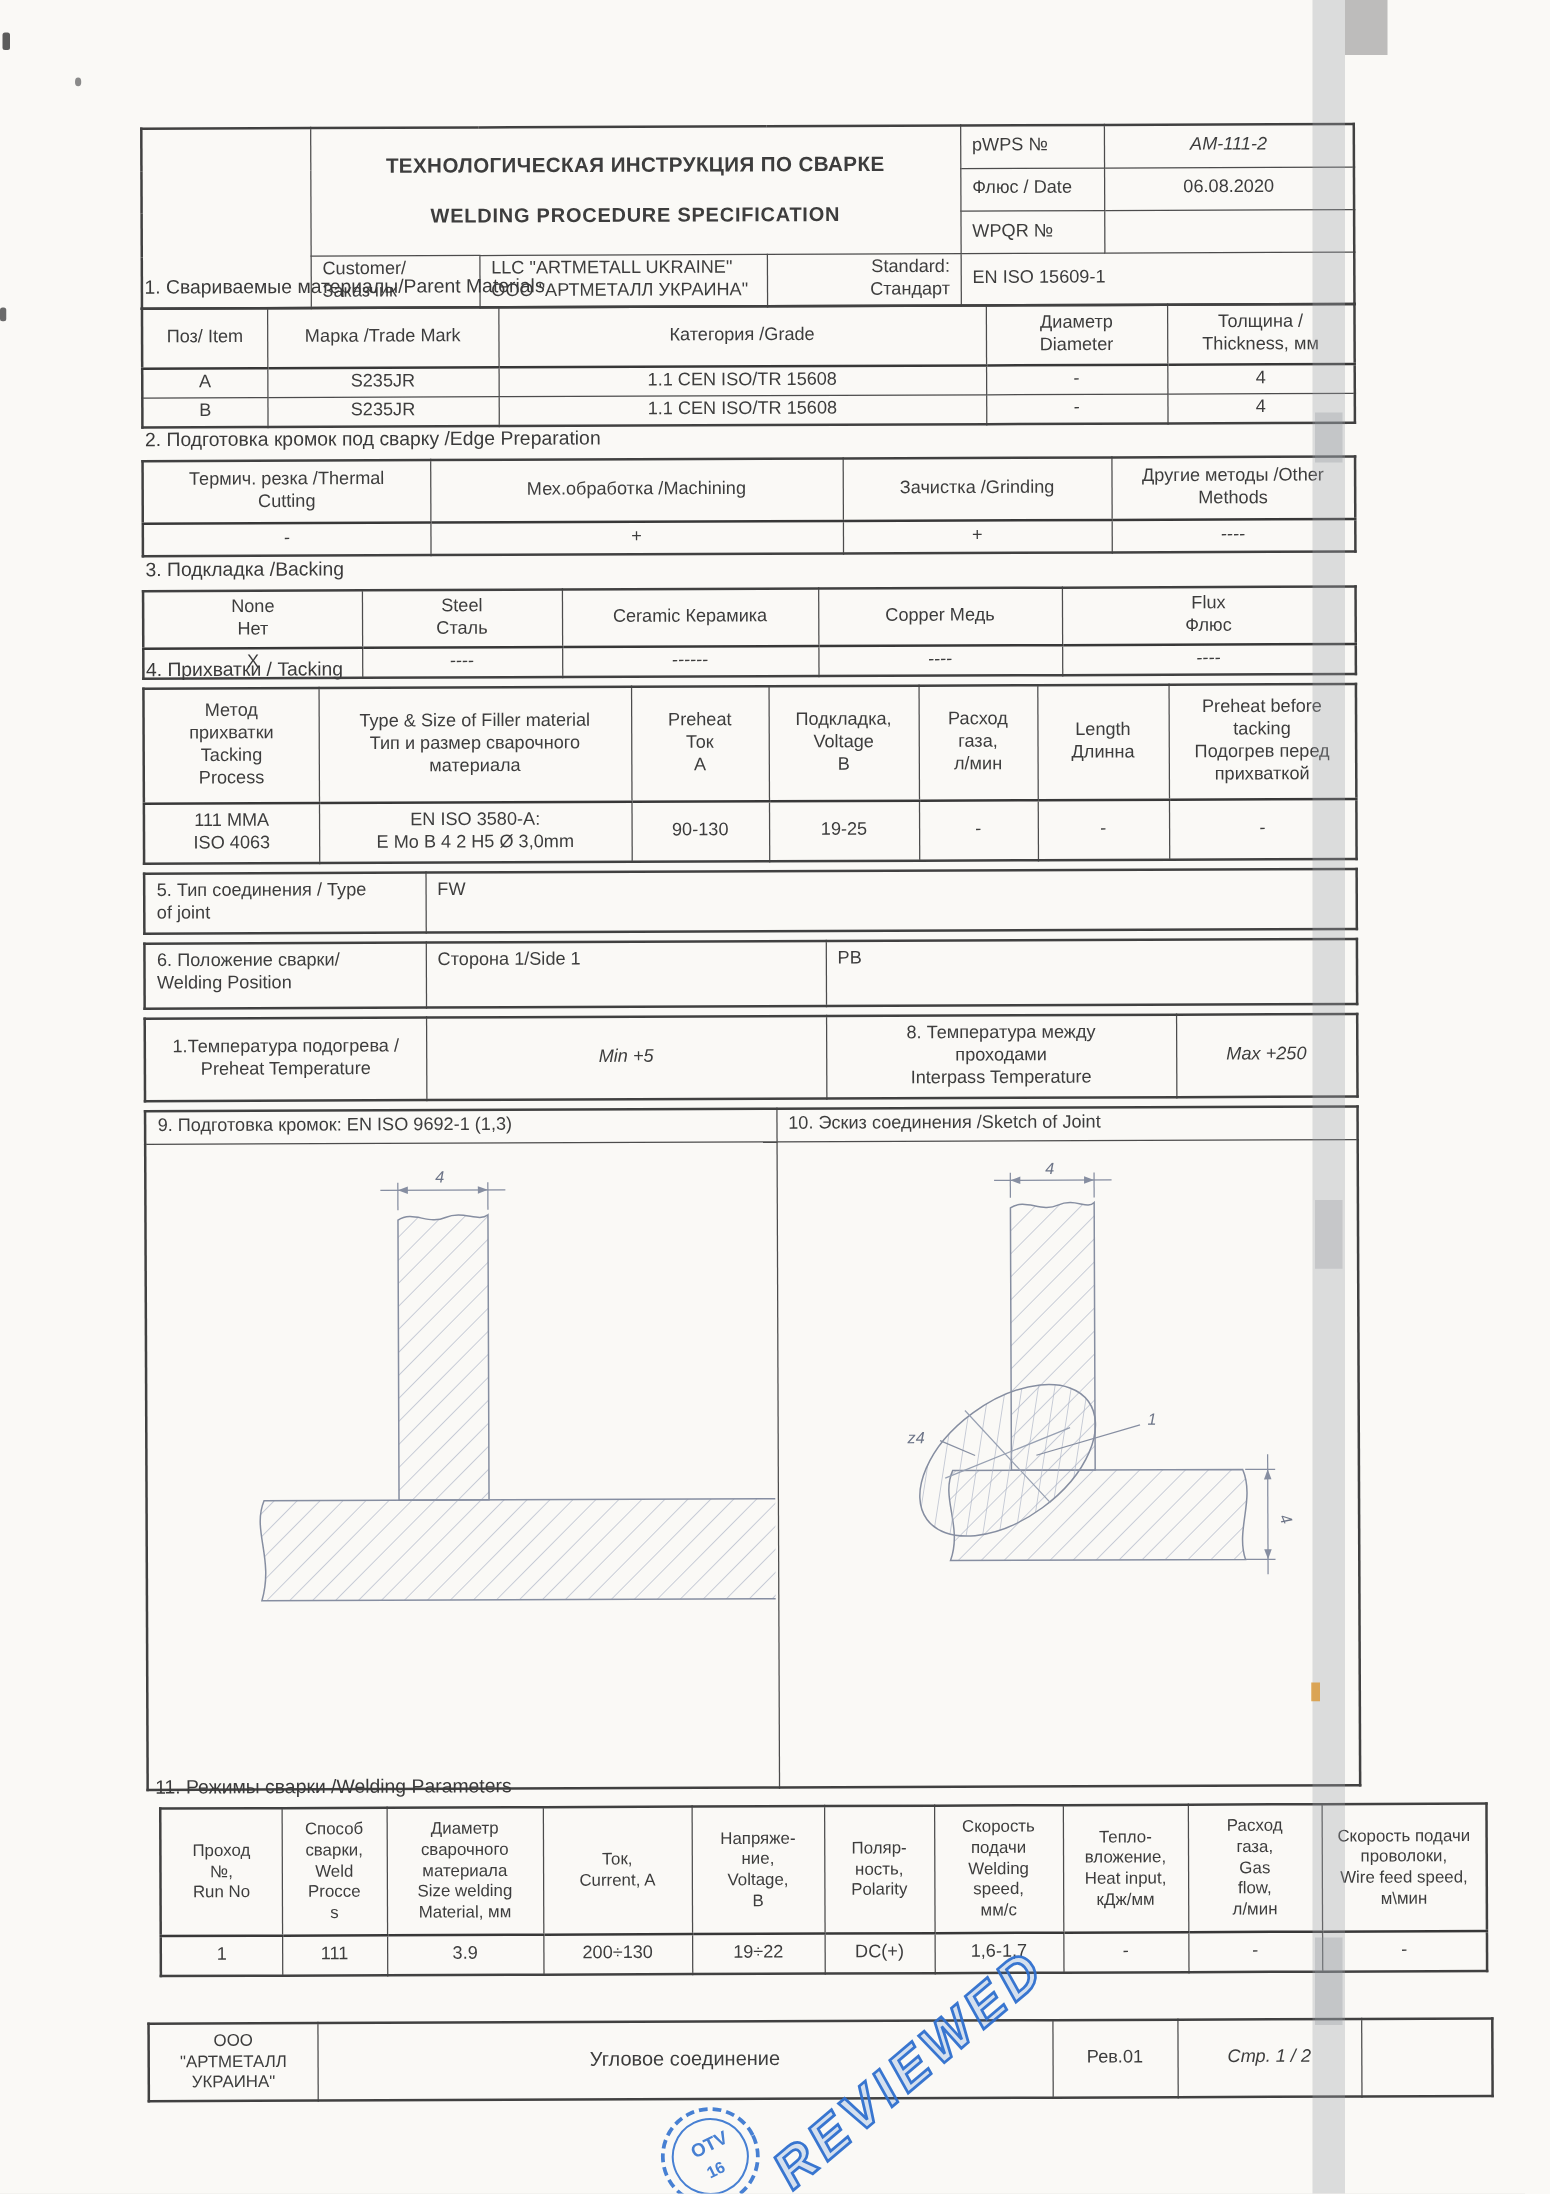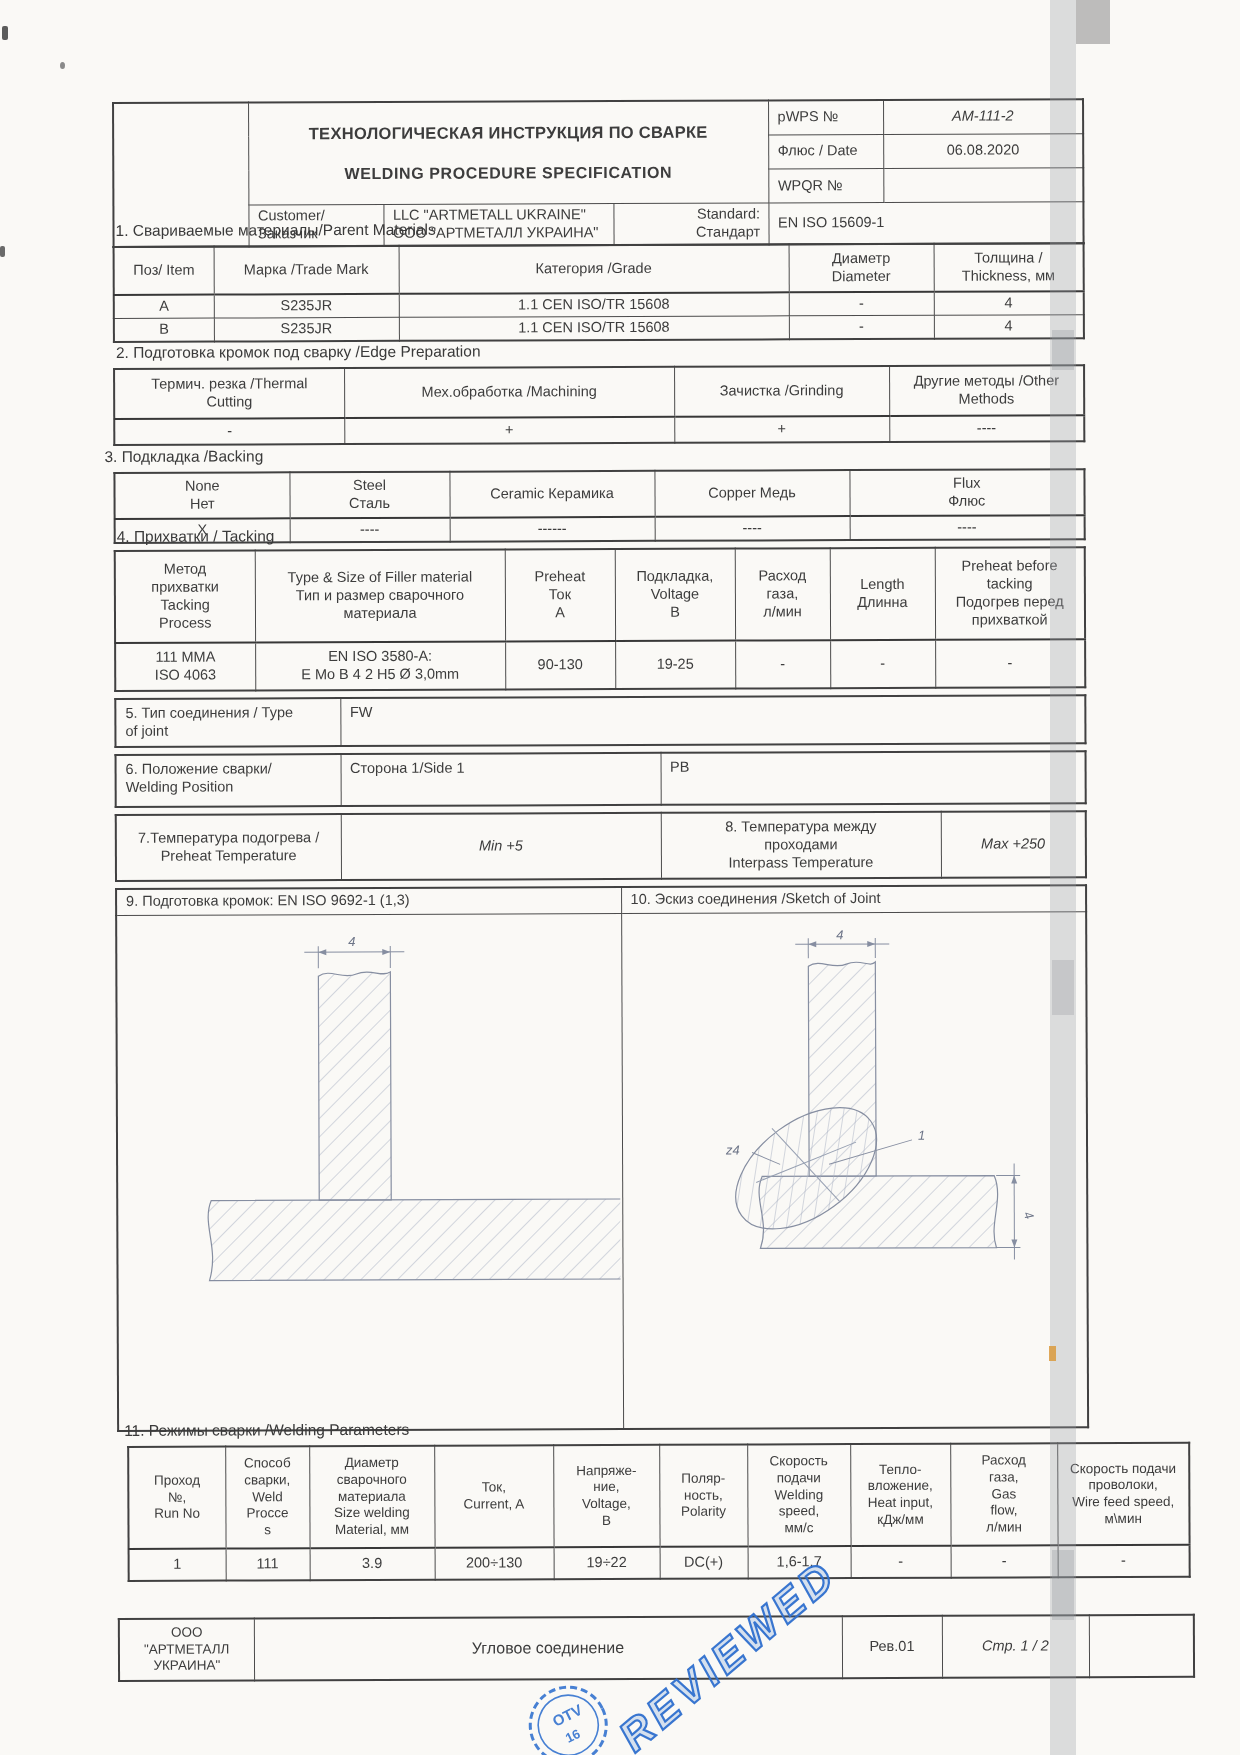--- a/index.html
+++ b/index.html
@@ -126,21 +126,21 @@
     </tr>
     <tr style="height:26px">
       <td>-</td>
       <td>+</td>
       <td>+</td>
       <td>----</td>
     </tr>
   </tbody>
       </table>
 
-  <div class="sec" style="left:106px;top:446px;">3. Подкладка /Backing</div>
+  <div class="sec" style="left:118px;top:446px;">3. Подкладка /Backing</div>
   <table class="tbl" style="left:115px;top:470px;width:970px;">
     <colgroup>
           <col style="width:175px">
           <col style="width:160px">
           <col style="width:205px">
           <col style="width:195px">
           <col style="width:235px">
         </colgroup>
     <tbody>
           <tr class="hb" style="height:46px">
@@ -245,21 +245,21 @@
 
   <table class="tbl" style="left:115px;top:812px;width:970px;">
     <colgroup>
           <col style="width:225px">
           <col style="width:320px">
           <col style="width:280px">
           <col style="width:145px">
         </colgroup>
     <tbody>
           <tr style="height:66px">
-      <td>7.Температура подогрева /
+      <td>1.Температура подогрева /
 Preheat Temperature</td>
       <td class="ital">Min +5</td>
       <td>8. Температура между
 проходами
 Interpass Temperature</td>
       <td class="ital">Max +250</td>
     </tr>
   </tbody>
       </table>
 

